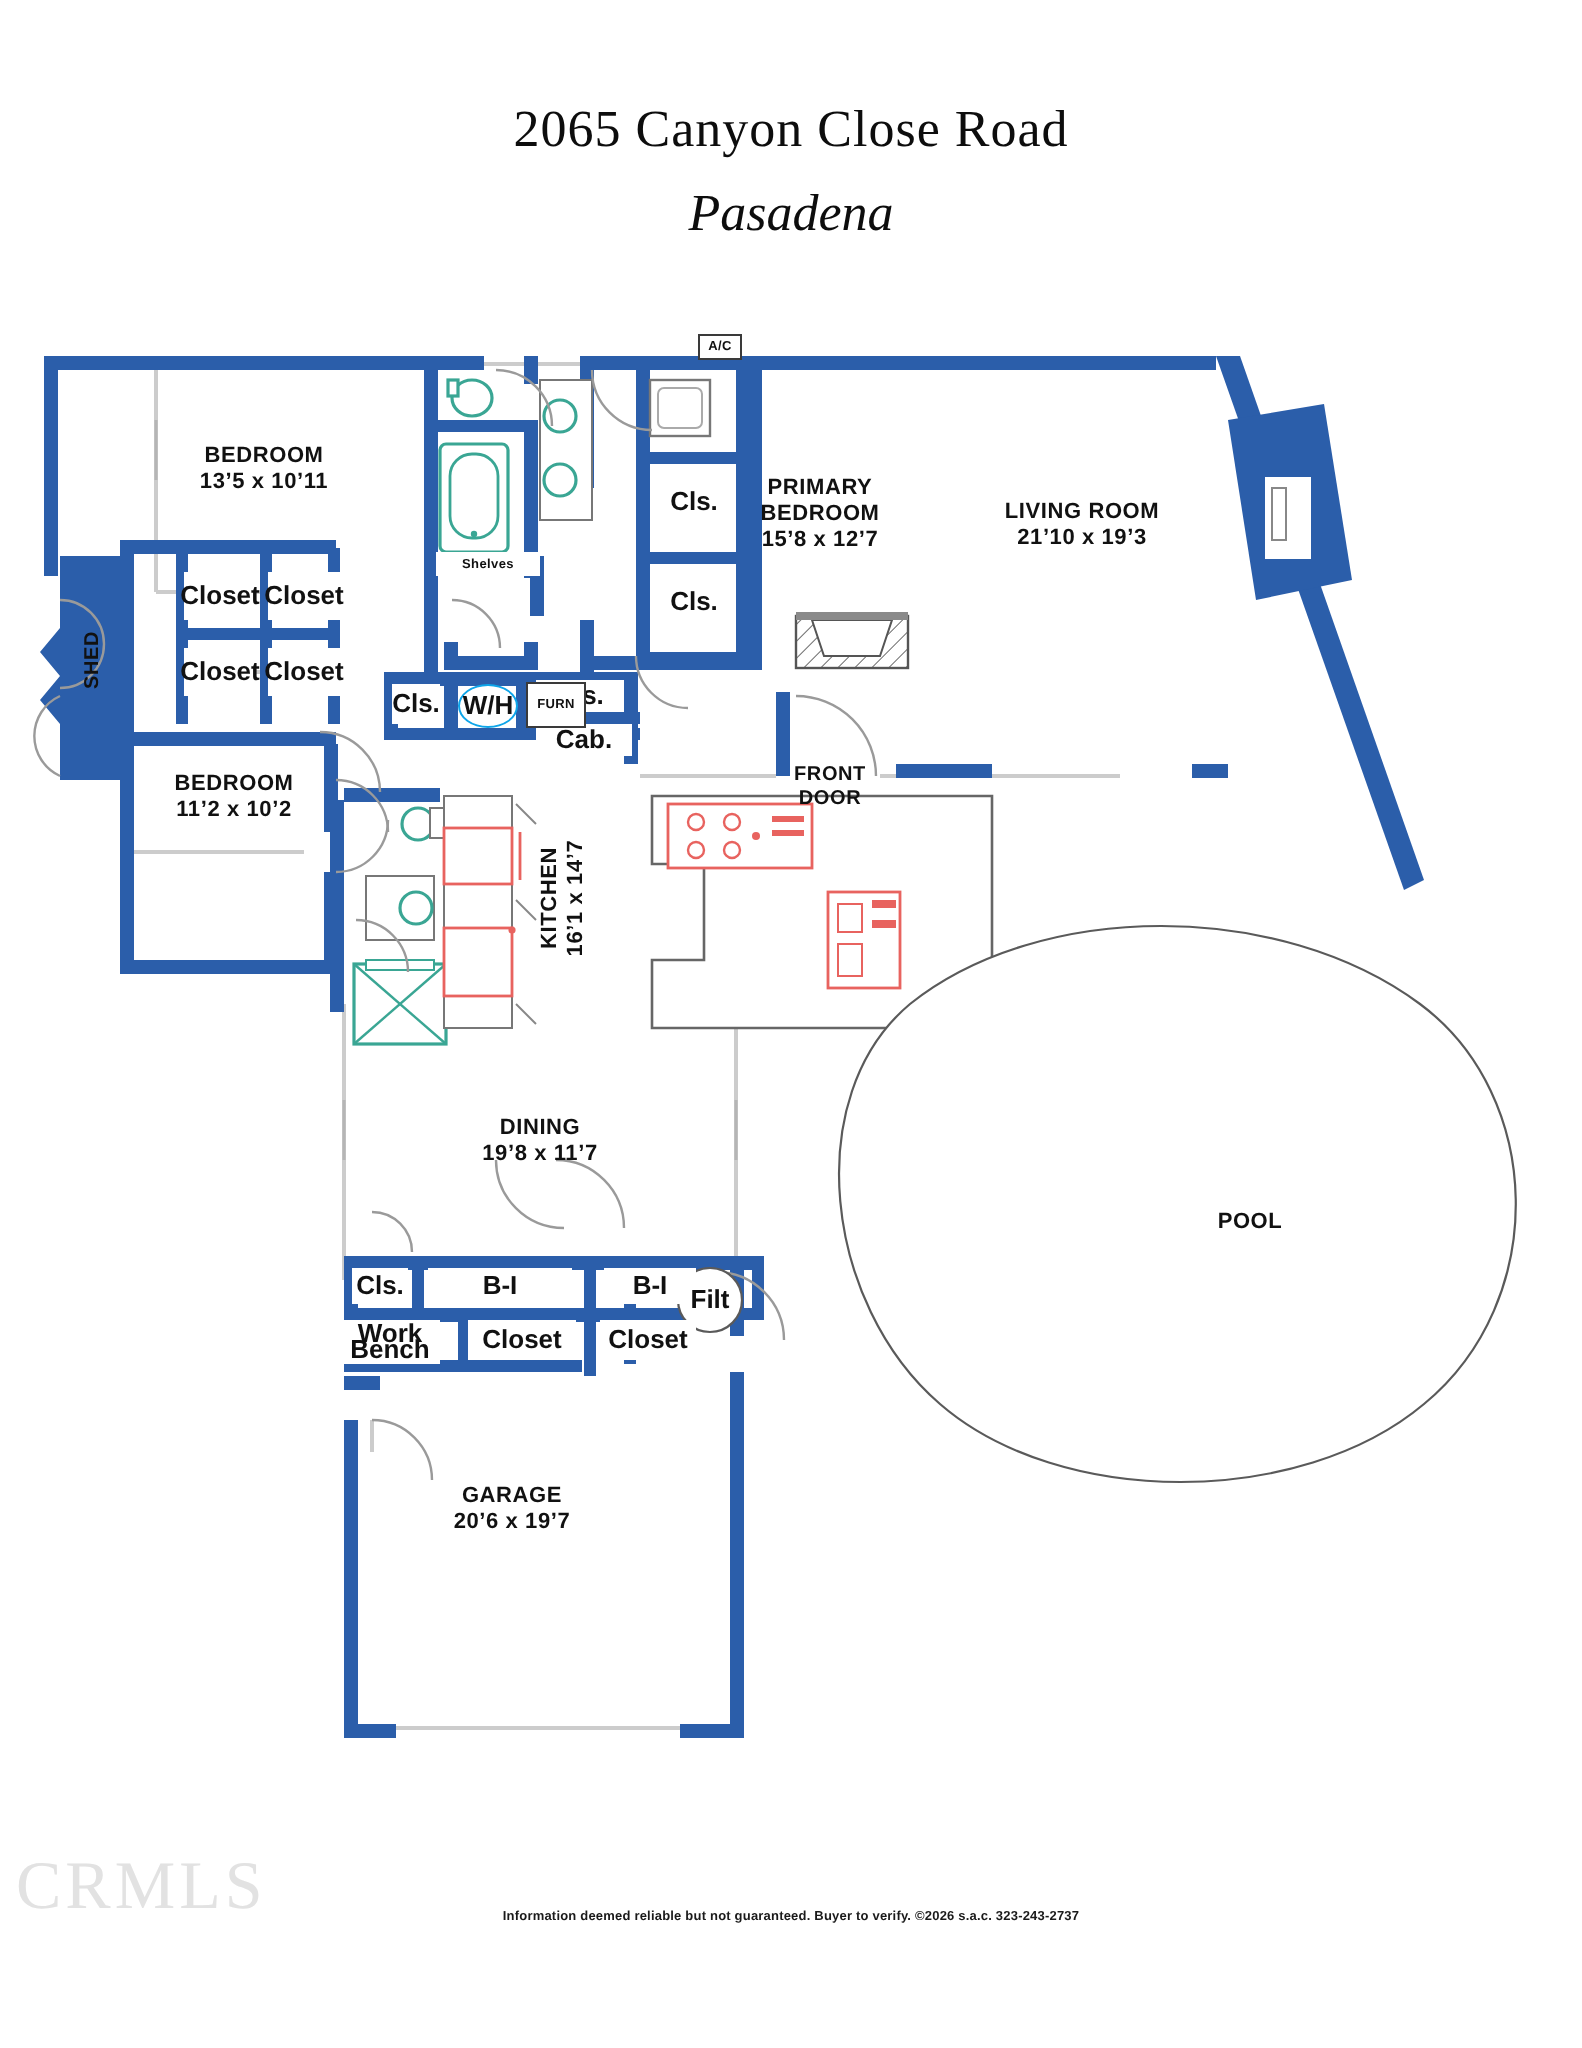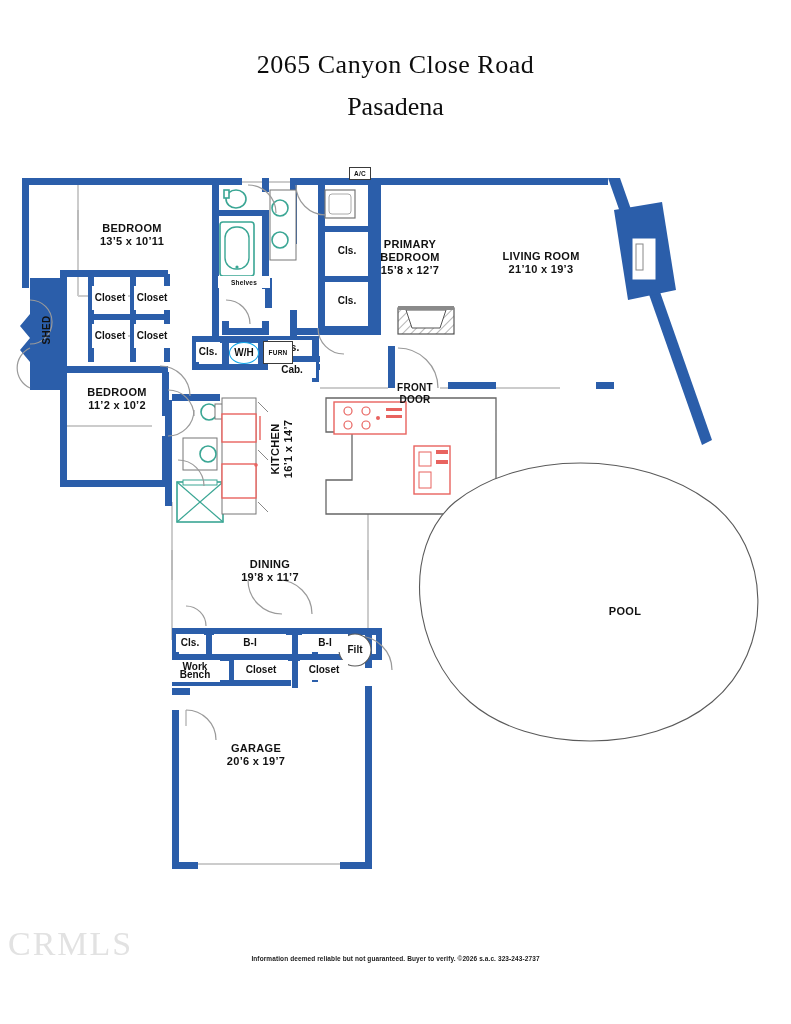--- a/index.html
+++ b/index.html
@@ -3,30 +3,30 @@
 <meta charset="utf-8">
 <title>Floor Plan</title>
 <style>
   html,body{margin:0;padding:0;background:#ffffff;}
   body{width:791px;height:1024px;position:relative;overflow:hidden;
        font-family:"Liberation Sans", sans-serif;color:#111;}
   #sheet{position:absolute;left:0;top:0;width:791px;height:1024px;}
   .title{position:absolute;left:0;top:50px;width:791px;text-align:center;
          font-family:"Liberation Serif", serif;font-size:26px;letter-spacing:.5px;color:#0d0d0d;}
   .subtitle{position:absolute;left:0;top:92px;width:791px;text-align:center;
-         font-family:"Liberation Serif", serif;font-size:26px;color:#0d0d0d;}
+         font-family:"Liberation Serif", serif;font-size:26px;color:#0d0d0d;font-style:italic;}
   .plan{position:absolute;left:0;top:150px;width:791px;height:760px;}
   .roomlabel{position:absolute;text-align:center;font-weight:bold;
              font-size:11px;line-height:13px;color:#111;white-space:pre-line;letter-spacing:.3px;}
   .roomlabel.small{font-size:10px;line-height:12px;}
   .vert{transform:rotate(-90deg);transform-origin:center center;}
   .tinybox{position:absolute;border:1px solid #3a3a3a;background:#fff;
            font-size:6.5px;font-weight:bold;text-align:center;color:#111;
            display:flex;align-items:center;justify-content:center;letter-spacing:.2px;}
-  .cellbox{position:absolute;background:#fff;font-size:10px;font-weight:bold;
+  .cellbox{position:absolute;background:#fff;font-size:13px;font-weight:bold;
            text-align:center;color:#111;display:flex;align-items:center;
            justify-content:center;line-height:8.5px;white-space:pre-line;}
   .footer{position:absolute;left:0;top:955px;width:791px;text-align:center;
           font-size:6.5px;color:#1a1a1a;letter-spacing:.1px;font-weight:bold;}
   .watermark{position:absolute;left:8px;top:925px;font-family:Liberation Serif, serif;
              font-size:34px;color:#e2e2e2;letter-spacing:2px;}
   svg{display:block;}
 </style>
 </head>
 <body>

